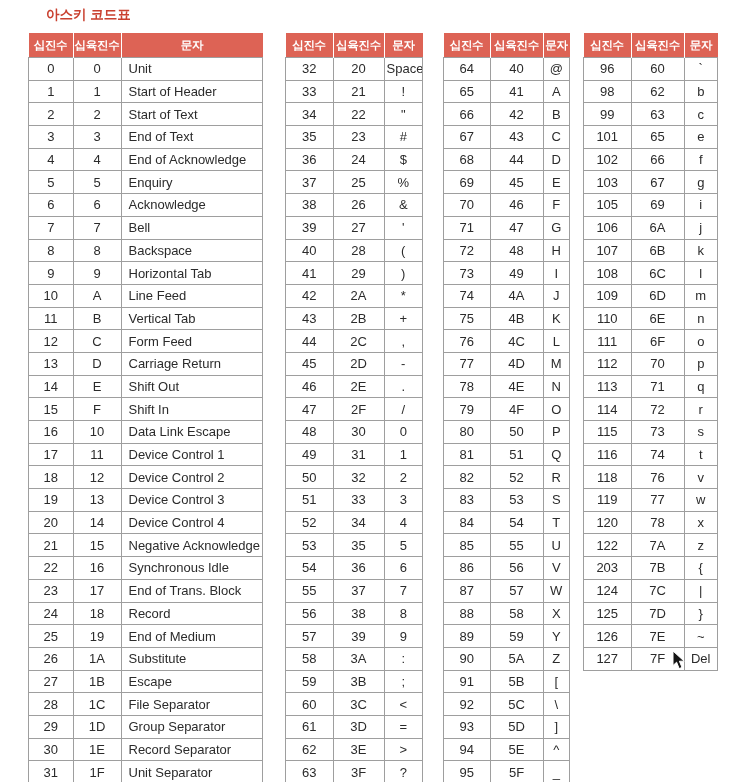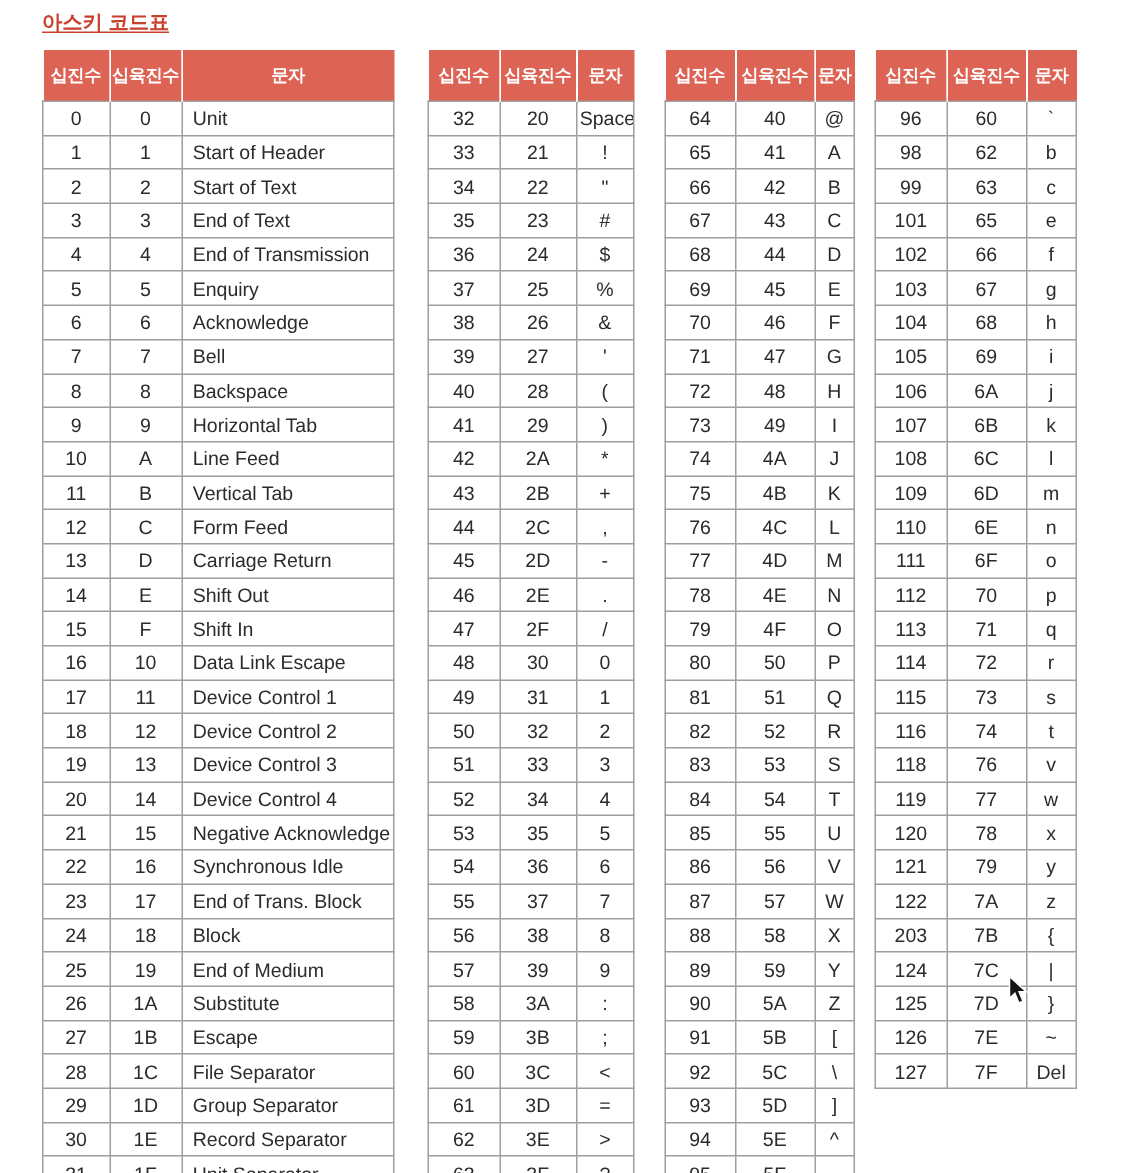--- a/index.html
+++ b/index.html
@@ -9,42 +9,41 @@
   body {
     width: 752px;
     height: 782px;
     position: relative;
     overflow: hidden;
     background: #ffffff;
     font-family: "Liberation Sans", sans-serif;
   }
   .page-title {
     position: absolute;
-    left: 28px;
+    left: 46px;
     top: 6px;
     margin: 0;
     font-size: 13.5px;
     font-weight: bold;
     color: var(--title-text, #c9402f);
-    text-decoration: underline;
     text-underline-offset: 2px;
   }
   table.ascii-table {
     position: absolute;
     top: 33px;
     border-collapse: collapse;
     table-layout: fixed;
   }
   table.ascii-table th {
     background: var(--header-bg, #dd6355);
     color: var(--header-text, #ffffff);
     font-size: 11.5px;
     font-weight: bold;
     letter-spacing: -0.3px;
-    height: 34px;
+    height: 24px;
     padding: 0 1px;
     text-align: center;
     overflow: hidden;
     white-space: nowrap;
   }
   table.ascii-table th + th {
     border-left: 1px solid rgba(255,255,255,0.85);
   }
   table.ascii-table td {
     border: 1px solid var(--border, #9e9e9e);
@@ -114,21 +113,21 @@
         <td>Start of Text</td>
       </tr>
       <tr>
         <td>3</td>
         <td>3</td>
         <td>End of Text</td>
       </tr>
       <tr>
         <td>4</td>
         <td>4</td>
-        <td>End of Transmission</td>
+        <td>End of Acknowledge</td>
       </tr>
       <tr>
         <td>5</td>
         <td>5</td>
         <td>Enquiry</td>
       </tr>
       <tr>
         <td>6</td>
         <td>6</td>
         <td>Acknowledge</td>
@@ -214,21 +213,21 @@
         <td>Synchronous Idle</td>
       </tr>
       <tr>
         <td>23</td>
         <td>17</td>
         <td>End of Trans. Block</td>
       </tr>
       <tr>
         <td>24</td>
         <td>18</td>
-        <td>Block</td>
+        <td>Record</td>
       </tr>
       <tr>
         <td>25</td>
         <td>19</td>
         <td>End of Medium</td>
       </tr>
       <tr>
         <td>26</td>
         <td>1A</td>
         <td>Substitute</td>
@@ -638,25 +637,20 @@
         <td>102</td>
         <td>66</td>
         <td>f</td>
       </tr>
       <tr>
         <td>103</td>
         <td>67</td>
         <td>g</td>
       </tr>
       <tr>
-        <td>104</td>
-        <td>68</td>
-        <td>h</td>
-      </tr>
-      <tr>
         <td>105</td>
         <td>69</td>
         <td>i</td>
       </tr>
       <tr>
         <td>106</td>
         <td>6A</td>
         <td>j</td>
       </tr>
       <tr>
@@ -716,25 +710,20 @@
       </tr>
       <tr>
         <td>119</td>
         <td>77</td>
         <td>w</td>
       </tr>
       <tr>
         <td>120</td>
         <td>78</td>
         <td>x</td>
-      </tr>
-      <tr>
-        <td>121</td>
-        <td>79</td>
-        <td>y</td>
       </tr>
       <tr>
         <td>122</td>
         <td>7A</td>
         <td>z</td>
       </tr>
       <tr>
         <td>203</td>
         <td>7B</td>
         <td>{</td>

